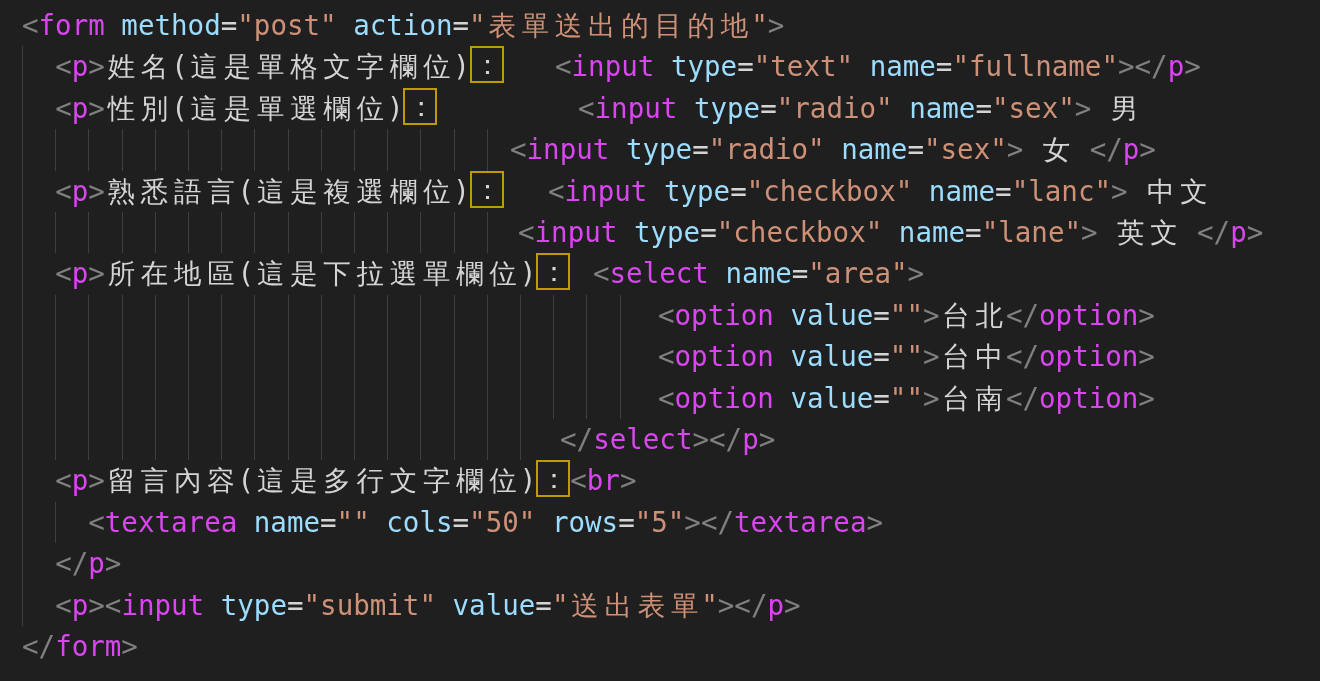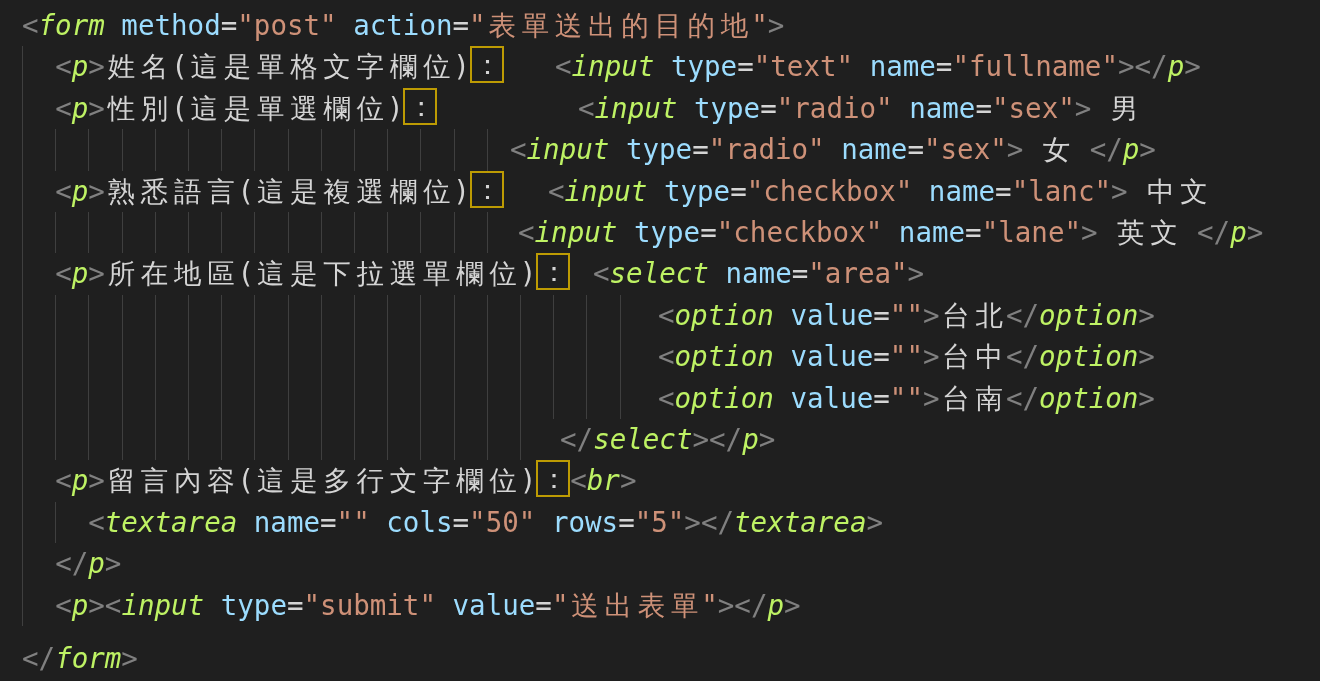--- a/index.html
+++ b/index.html
@@ -7,21 +7,21 @@
     position:relative;width:1320px;height:681px;overflow:hidden;
     background:#1f1f1f;
     font-family:"DejaVu Sans Mono","Liberation Mono",monospace;
     font-size:27.5px;
     cursor:text;
   }
   .line{position:absolute;left:0;width:100%;height:41.4px;white-space:pre;}
   .seg{position:absolute;top:0;height:41.4px;line-height:41.4px;white-space:pre;}
   .guide{position:absolute;top:0;width:1px;height:41.4px;background:#3f3f3f;}
   .tk-b{color:#808080;}
-  .tk-t{color:#bef264;font-style:italic;}
+  .tk-t{color:#d946ef;}
   .tk-a{color:#9cdcfe;}
   .tk-o{color:#d4d4d4;}
   .tk-s{color:#ce9178;}
   .tk-x{color:#d4d4d4;}
   .cjk{display:inline-block;width:33.2px;text-align:center;}
   .cbox{
     display:inline-block;width:30px;height:33px;line-height:33px;
     border:2px solid #bd9b03;color:#d4d4d4;text-align:center;
     vertical-align:-7px;overflow:hidden;
   }
@@ -39,14 +39,14 @@
     <div class="line" style="top: 212px;"><div class="guide" style="left: 22px;"></div><div class="guide" style="left: 55.2px;"></div><div class="guide" style="left: 88.4px;"></div><div class="guide" style="left: 121.6px;"></div><div class="guide" style="left: 154.8px;"></div><div class="guide" style="left: 188px;"></div><div class="guide" style="left: 221.2px;"></div><div class="guide" style="left: 254.4px;"></div><div class="guide" style="left: 287.6px;"></div><div class="guide" style="left: 320.8px;"></div><div class="guide" style="left: 354px;"></div><div class="guide" style="left: 387.2px;"></div><div class="guide" style="left: 420.4px;"></div><div class="guide" style="left: 453.6px;"></div><div class="guide" style="left: 486.8px;"></div><span class="seg" style="left: 518px;"><span class="tk-b">&lt;</span><span class="tk-t">input</span><span class="tk-x"> </span><span class="tk-a">type</span><span class="tk-o">=</span><span class="tk-s">"checkbox"</span><span class="tk-x"> </span><span class="tk-a">name</span><span class="tk-o">=</span><span class="tk-s">"lane"</span><span class="tk-b">&gt;</span><span class="tk-x"> <span class="cjk">英</span><span class="cjk">文</span> </span><span class="tk-b">&lt;/</span><span class="tk-t">p</span><span class="tk-b">&gt;</span></span></div>
     <div class="line" style="top: 253.4px;"><div class="guide" style="left: 22px;"></div><span class="seg" style="left: 22px;"><span class="tk-x">  </span><span class="tk-b">&lt;</span><span class="tk-t">p</span><span class="tk-b">&gt;</span><span class="tk-x"><span class="cjk">所</span><span class="cjk">在</span><span class="cjk">地</span><span class="cjk">區</span>(<span class="cjk">這</span><span class="cjk">是</span><span class="cjk">下</span><span class="cjk">拉</span><span class="cjk">選</span><span class="cjk">單</span><span class="cjk">欄</span><span class="cjk">位</span>)</span><span class="cbox"><span class="cjk">：</span></span></span><span class="seg" style="left: 593px;"><span class="tk-b">&lt;</span><span class="tk-t">select</span><span class="tk-x"> </span><span class="tk-a">name</span><span class="tk-o">=</span><span class="tk-s">"area"</span><span class="tk-b">&gt;</span></span></div>
     <div class="line" style="top: 294.8px;"><div class="guide" style="left: 22px;"></div><div class="guide" style="left: 55.2px;"></div><div class="guide" style="left: 88.4px;"></div><div class="guide" style="left: 121.6px;"></div><div class="guide" style="left: 154.8px;"></div><div class="guide" style="left: 188px;"></div><div class="guide" style="left: 221.2px;"></div><div class="guide" style="left: 254.4px;"></div><div class="guide" style="left: 287.6px;"></div><div class="guide" style="left: 320.8px;"></div><div class="guide" style="left: 354px;"></div><div class="guide" style="left: 387.2px;"></div><div class="guide" style="left: 420.4px;"></div><div class="guide" style="left: 453.6px;"></div><div class="guide" style="left: 486.8px;"></div><div class="guide" style="left: 520px;"></div><div class="guide" style="left: 553.2px;"></div><div class="guide" style="left: 586.4px;"></div><div class="guide" style="left: 619.6px;"></div><span class="seg" style="left: 658px;"><span class="tk-b">&lt;</span><span class="tk-t">option</span><span class="tk-x"> </span><span class="tk-a">value</span><span class="tk-o">=</span><span class="tk-s">""</span><span class="tk-b">&gt;</span><span class="tk-x"><span class="cjk">台</span><span class="cjk">北</span></span><span class="tk-b">&lt;/</span><span class="tk-t">option</span><span class="tk-b">&gt;</span></span></div>
     <div class="line" style="top: 336.2px;"><div class="guide" style="left: 22px;"></div><div class="guide" style="left: 55.2px;"></div><div class="guide" style="left: 88.4px;"></div><div class="guide" style="left: 121.6px;"></div><div class="guide" style="left: 154.8px;"></div><div class="guide" style="left: 188px;"></div><div class="guide" style="left: 221.2px;"></div><div class="guide" style="left: 254.4px;"></div><div class="guide" style="left: 287.6px;"></div><div class="guide" style="left: 320.8px;"></div><div class="guide" style="left: 354px;"></div><div class="guide" style="left: 387.2px;"></div><div class="guide" style="left: 420.4px;"></div><div class="guide" style="left: 453.6px;"></div><div class="guide" style="left: 486.8px;"></div><div class="guide" style="left: 520px;"></div><div class="guide" style="left: 553.2px;"></div><div class="guide" style="left: 586.4px;"></div><div class="guide" style="left: 619.6px;"></div><span class="seg" style="left: 658px;"><span class="tk-b">&lt;</span><span class="tk-t">option</span><span class="tk-x"> </span><span class="tk-a">value</span><span class="tk-o">=</span><span class="tk-s">""</span><span class="tk-b">&gt;</span><span class="tk-x"><span class="cjk">台</span><span class="cjk">中</span></span><span class="tk-b">&lt;/</span><span class="tk-t">option</span><span class="tk-b">&gt;</span></span></div>
     <div class="line" style="top: 377.6px;"><div class="guide" style="left: 22px;"></div><div class="guide" style="left: 55.2px;"></div><div class="guide" style="left: 88.4px;"></div><div class="guide" style="left: 121.6px;"></div><div class="guide" style="left: 154.8px;"></div><div class="guide" style="left: 188px;"></div><div class="guide" style="left: 221.2px;"></div><div class="guide" style="left: 254.4px;"></div><div class="guide" style="left: 287.6px;"></div><div class="guide" style="left: 320.8px;"></div><div class="guide" style="left: 354px;"></div><div class="guide" style="left: 387.2px;"></div><div class="guide" style="left: 420.4px;"></div><div class="guide" style="left: 453.6px;"></div><div class="guide" style="left: 486.8px;"></div><div class="guide" style="left: 520px;"></div><div class="guide" style="left: 553.2px;"></div><div class="guide" style="left: 586.4px;"></div><div class="guide" style="left: 619.6px;"></div><span class="seg" style="left: 658px;"><span class="tk-b">&lt;</span><span class="tk-t">option</span><span class="tk-x"> </span><span class="tk-a">value</span><span class="tk-o">=</span><span class="tk-s">""</span><span class="tk-b">&gt;</span><span class="tk-x"><span class="cjk">台</span><span class="cjk">南</span></span><span class="tk-b">&lt;/</span><span class="tk-t">option</span><span class="tk-b">&gt;</span></span></div>
     <div class="line" style="top: 419px;"><div class="guide" style="left: 22px;"></div><div class="guide" style="left: 55.2px;"></div><div class="guide" style="left: 88.4px;"></div><div class="guide" style="left: 121.6px;"></div><div class="guide" style="left: 154.8px;"></div><div class="guide" style="left: 188px;"></div><div class="guide" style="left: 221.2px;"></div><div class="guide" style="left: 254.4px;"></div><div class="guide" style="left: 287.6px;"></div><div class="guide" style="left: 320.8px;"></div><div class="guide" style="left: 354px;"></div><div class="guide" style="left: 387.2px;"></div><div class="guide" style="left: 420.4px;"></div><div class="guide" style="left: 453.6px;"></div><div class="guide" style="left: 486.8px;"></div><div class="guide" style="left: 520px;"></div><span class="seg" style="left: 560px;"><span class="tk-b">&lt;/</span><span class="tk-t">select</span><span class="tk-b">&gt;&lt;/</span><span class="tk-t">p</span><span class="tk-b">&gt;</span></span></div>
     <div class="line" style="top: 460.4px;"><div class="guide" style="left: 22px;"></div><span class="seg" style="left: 22px;"><span class="tk-x">  </span><span class="tk-b">&lt;</span><span class="tk-t">p</span><span class="tk-b">&gt;</span><span class="tk-x"><span class="cjk">留</span><span class="cjk">言</span><span class="cjk">內</span><span class="cjk">容</span>(<span class="cjk">這</span><span class="cjk">是</span><span class="cjk">多</span><span class="cjk">行</span><span class="cjk">文</span><span class="cjk">字</span><span class="cjk">欄</span><span class="cjk">位</span>)</span><span class="cbox"><span class="cjk">：</span></span><span class="tk-b">&lt;</span><span class="tk-t">br</span><span class="tk-b">&gt;</span></span></div>
     <div class="line" style="top: 501.8px;"><div class="guide" style="left: 22px;"></div><div class="guide" style="left: 55.2px;"></div><span class="seg" style="left: 22px;"><span class="tk-x">    </span><span class="tk-b">&lt;</span><span class="tk-t">textarea</span><span class="tk-x"> </span><span class="tk-a">name</span><span class="tk-o">=</span><span class="tk-s">""</span><span class="tk-x"> </span><span class="tk-a">cols</span><span class="tk-o">=</span><span class="tk-s">"50"</span><span class="tk-x"> </span><span class="tk-a">rows</span><span class="tk-o">=</span><span class="tk-s">"5"</span><span class="tk-b">&gt;&lt;/</span><span class="tk-t">textarea</span><span class="tk-b">&gt;</span></span></div>
     <div class="line" style="top: 543.2px;"><div class="guide" style="left: 22px;"></div><span class="seg" style="left: 22px;"><span class="tk-x">  </span><span class="tk-b">&lt;/</span><span class="tk-t">p</span><span class="tk-b">&gt;</span></span></div>
     <div class="line" style="top: 584.6px;"><div class="guide" style="left: 22px;"></div><span class="seg" style="left: 22px;"><span class="tk-x">  </span><span class="tk-b">&lt;</span><span class="tk-t">p</span><span class="tk-b">&gt;&lt;</span><span class="tk-t">input</span><span class="tk-x"> </span><span class="tk-a">type</span><span class="tk-o">=</span><span class="tk-s">"submit"</span><span class="tk-x"> </span><span class="tk-a">value</span><span class="tk-o">=</span><span class="tk-s">"<span class="cjk">送</span><span class="cjk">出</span><span class="cjk">表</span><span class="cjk">單</span>"</span><span class="tk-b">&gt;&lt;/</span><span class="tk-t">p</span><span class="tk-b">&gt;</span></span></div>
-    <div class="line" style="top: 626px;"><span class="seg" style="left: 22px; margin-top: 12px;"><span class="tk-b">&lt;/</span><span class="tk-t">form</span><span class="tk-b">&gt;</span></span></div>
+    <div class="line" style="top: 626px;"><span class="seg" style="left: 22px;"><span class="tk-b">&lt;/</span><span class="tk-t">form</span><span class="tk-b">&gt;</span></span></div>
   </div>
 
 </body></html>

